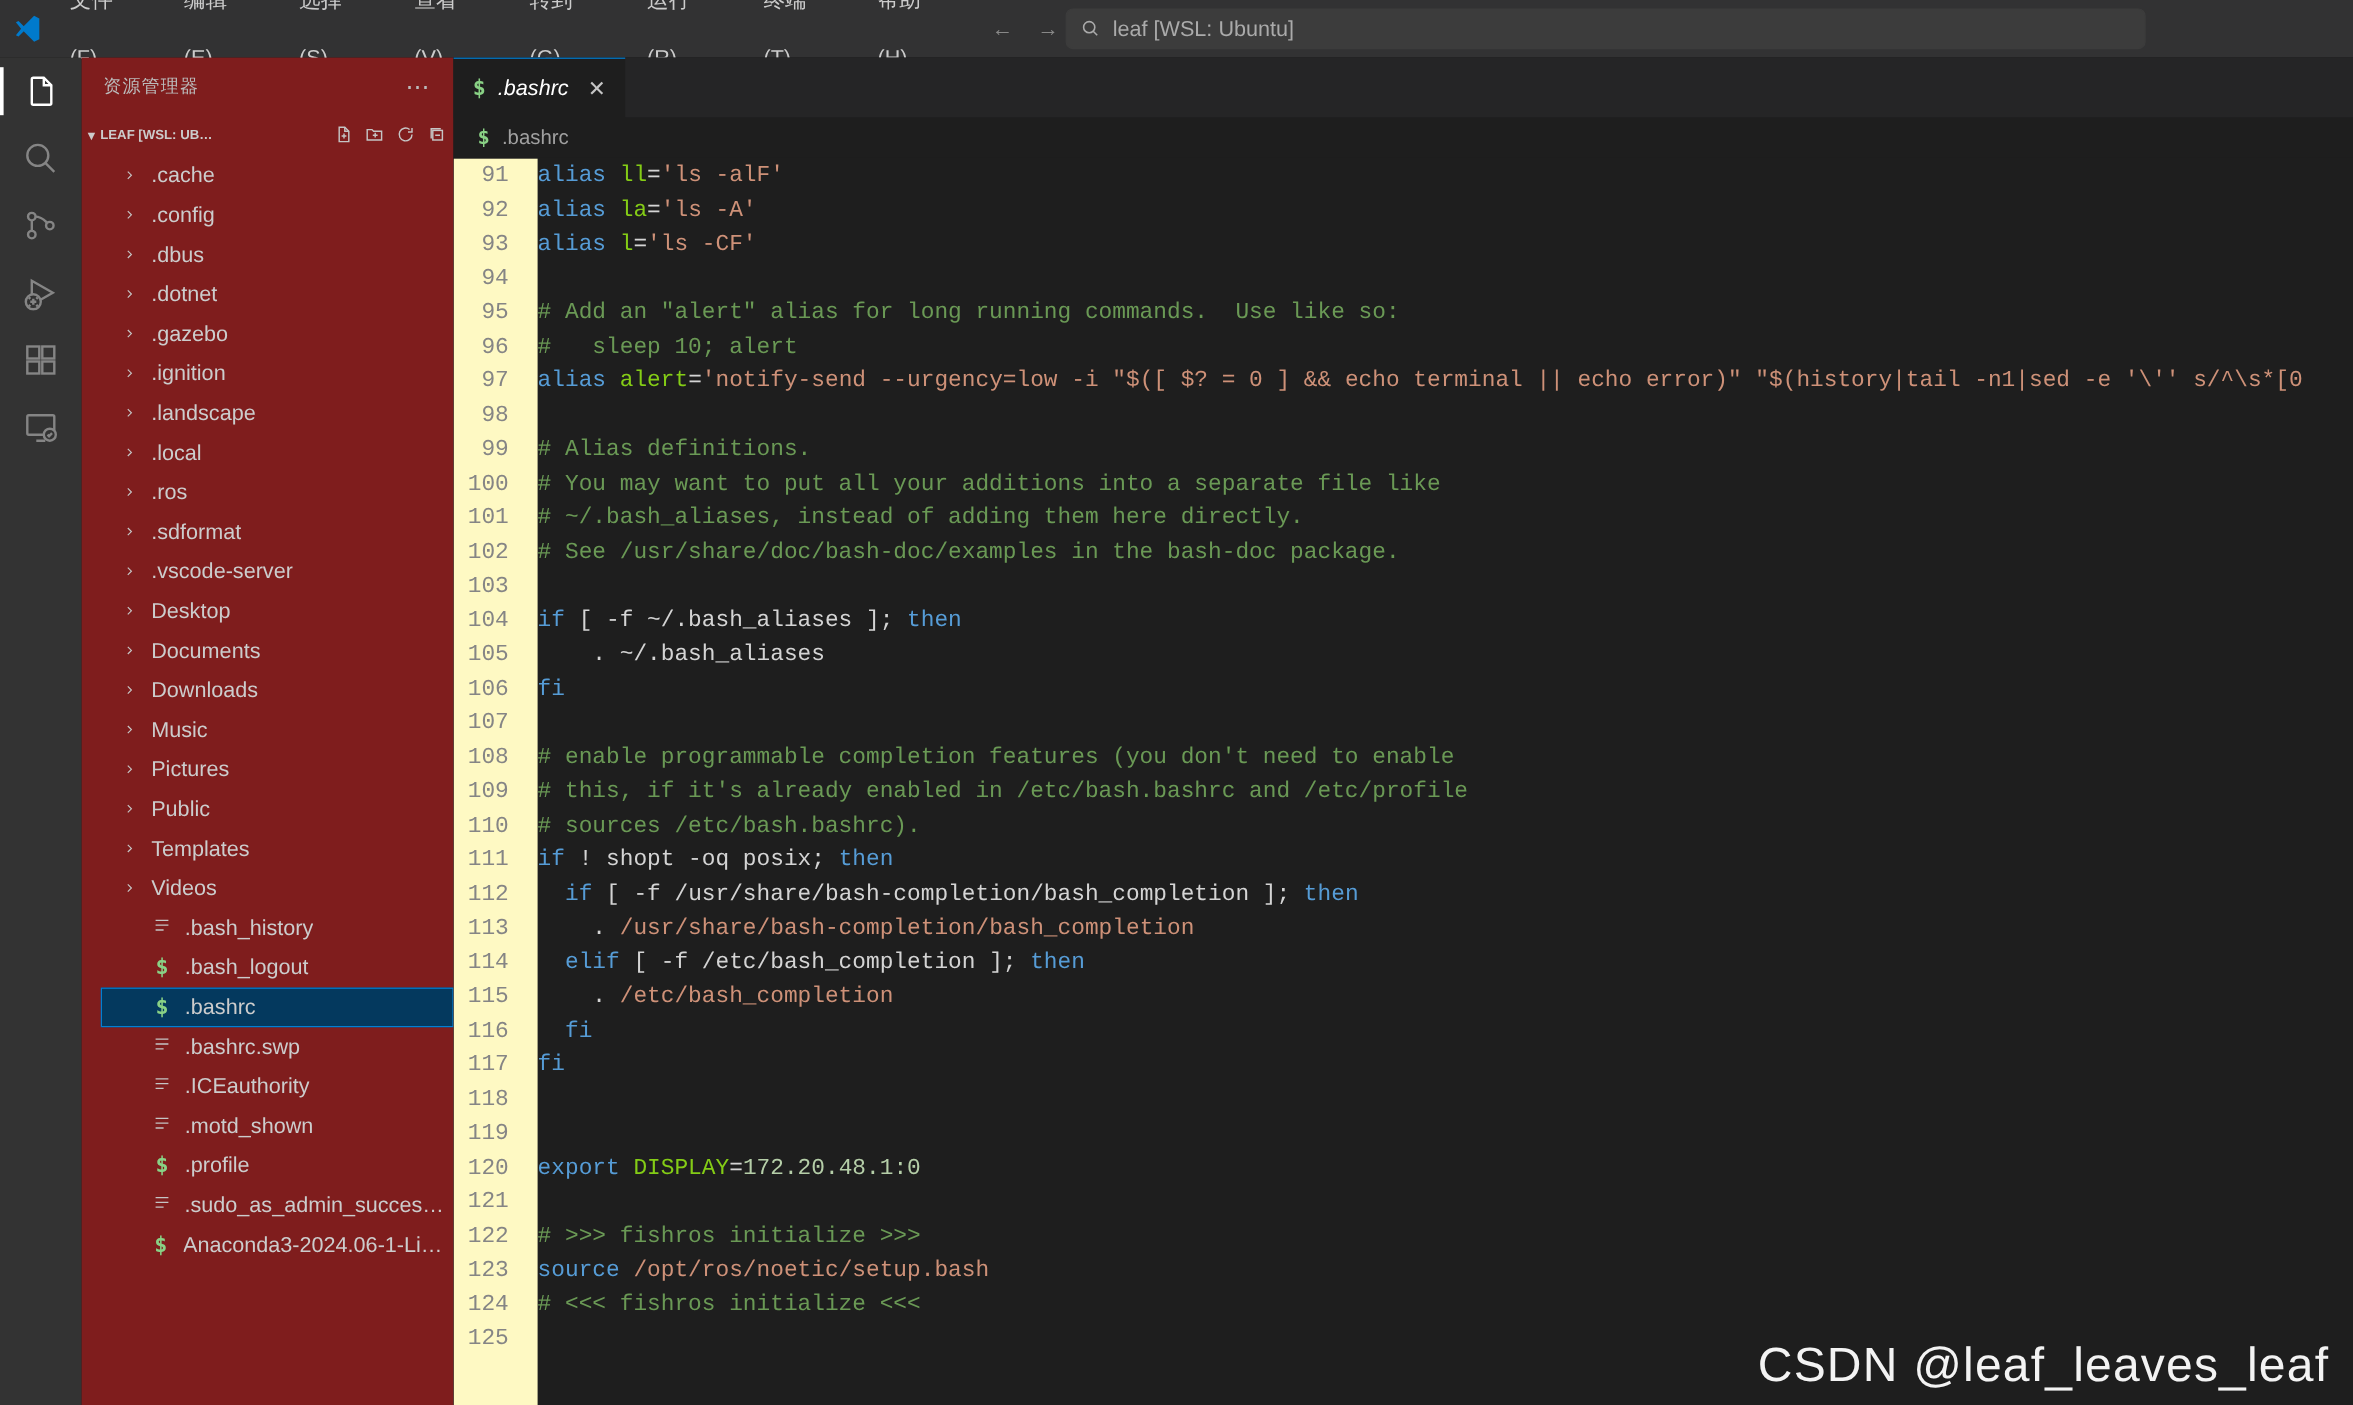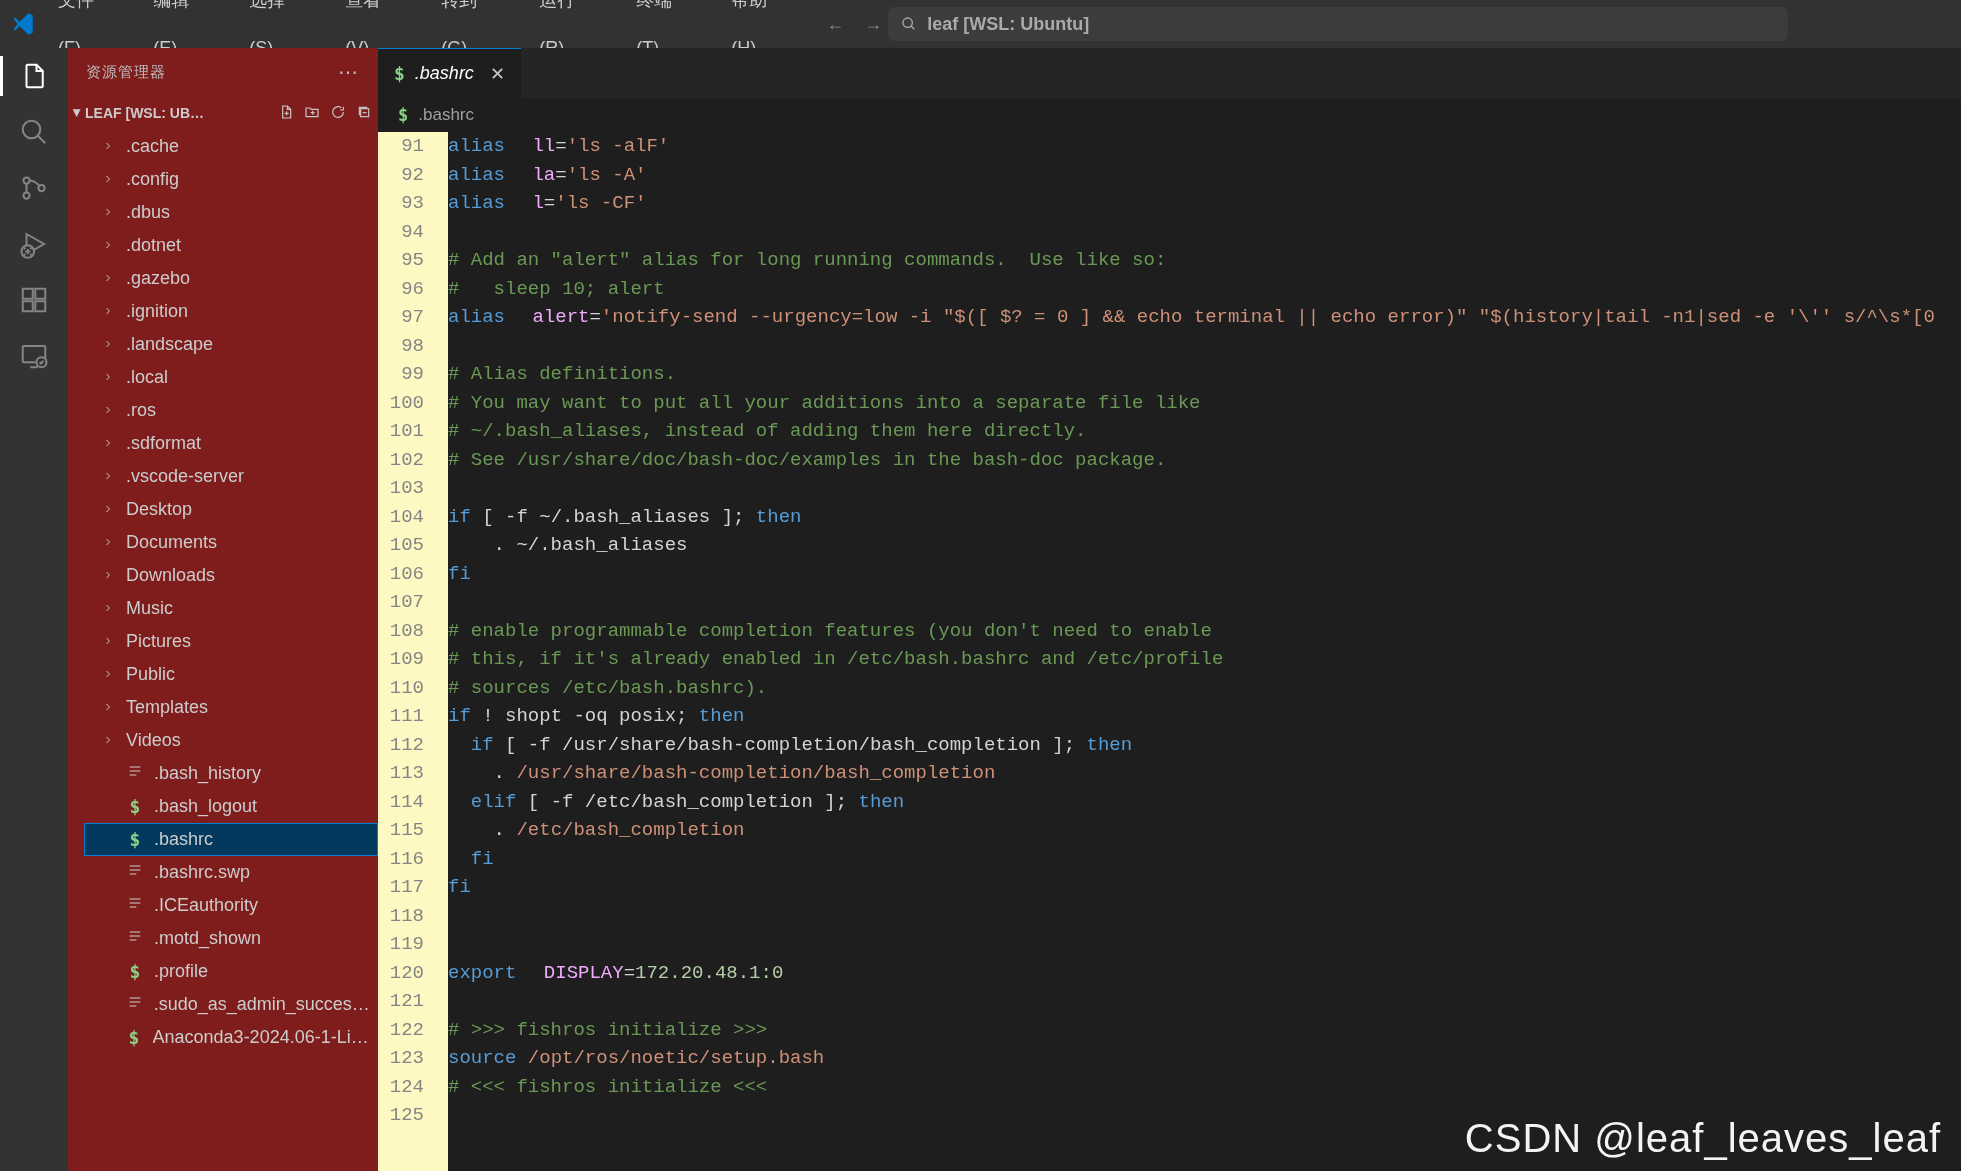--- a/index.html
+++ b/index.html
@@ -6,38 +6,38 @@
   html, body { width: 1961px; height: 1171px; background: #1e1e1e; color: #cccccc; font-family: "Segoe UI", sans-serif; font-size: 18px; overflow: hidden; }
   .root { display: flex; flex-direction: column; height: 100%; }
 
   
   .titlebar { display: flex; align-items: center; height: 48px; background: #323233; color: #cccccc; font-size: 18px; }
   .titlebar .logo { width: 48px; display:flex; align-items:center; justify-content:center; color:#007acc;}
   .titlebar .menus { display: flex; gap: 16px; }
   .titlebar .menu-item { padding: 0 12px; line-height: 48px; cursor: default; }
   .titlebar .navbtns { display:flex; gap:8px; margin-left:20px; color:#888;}
   .titlebar .navbtn { padding:0 6px;}
-  .titlebar .search { flex:1; display:flex; justify-content:center;font-weight:bold; }
+  .titlebar .search { flex:1; display:flex; justify-content:center; }
   .searchbox { width: 900px; height: 34px; background:#3c3c3c; border:1px solid #3c3c3c; border-radius:6px; display:flex; align-items:center; color:#aaa; padding:0 12px; gap:10px;}
   .searchbox svg { flex-shrink:0; }
 
   
   .body { flex:1; display:flex; min-height:0; }
 
   
   .activitybar { width: 68px; background:#333333; display:flex; flex-direction:column; align-items:center; padding-top:10px; gap:20px; }
   .activitybar .aicon { width:36px; height:36px; display:flex; align-items:center; justify-content:center; color:#858585; position:relative;}
   .activitybar .aicon.active { color:#ffffff; }
   .activitybar .aicon.active::before { content:""; position:absolute; left:-16px; top:-2px; width:3px; height:40px; background:#ffffff; }
 
   
   .sidebar { width:310px; background:#7f1d1d; display:flex; flex-direction:column; color:#cccccc; }
   .sidebar-header { height:48px; display:flex; align-items:center; justify-content:space-between; padding:0 18px; font-size:15px; letter-spacing:1px; color:#bbbbbb;}
   .sidebar-header .dots { color:#bbbbbb; font-size:20px; letter-spacing:2px; }
-  .folder-header { height:34px; display:flex; align-items:center; padding:0 6px; font-weight:bold; font-size:14px; color:#cccccc; gap:4px;}
+  .folder-header { height:34px; display:flex; align-items:center; padding:0 6px; font-weight:bold; font-size:11px; color:#cccccc; gap:4px;}
   .folder-header .chev { transform: rotate(90deg); display:inline-block; }
   .folder-header .name { flex:1; white-space:nowrap; overflow:hidden; text-overflow:ellipsis; }
   .folder-header .actions { display:flex; gap:10px; color:#c5c5c5; }
   .tree { flex:1; overflow:auto; font-size:18px; }
   .tree-row { height:33px; display:flex; align-items:center; padding-left:18px; gap:10px; color:#cccccc; white-space:nowrap;margin-left:16px;}
   .tree-row.hover { background:#2a2d2e; }
   .tree-row.selected { background:#04395e; outline:1px solid #007fd4; outline-offset:-1px; }
   .tree-row .twist { width:14px; color:#c5c5c5; }
   .tree-row .ficon { width:18px; display:flex; align-items:center; justify-content:center;}
   .tree-row .label { overflow:hidden; text-overflow:ellipsis; }
@@ -49,21 +49,21 @@
   .editor { flex:1; display:flex; flex-direction:column; background:#1e1e1e; min-width:0;}
   .tabs { height:50px; background:#252526; display:flex; align-items:stretch; }
   .tab { display:flex; align-items:center; gap:10px; padding:0 16px; background:#1e1e1e; color:#ffffff; border-top:1px solid #007fd4; position:relative;}
   .tab .ic-dollar { font-size:18px;}
   .tab .close { color:#c5c5c5; margin-left:6px;}
   .breadcrumb { height:34px; display:flex; align-items:center; gap:10px; padding:0 20px; color:#a0a0a0; font-size:17px; background:#1e1e1e; border-bottom:1px solid #1e1e1e;}
   .code { flex:1; display:flex; font-family: Consolas, "Courier New", monospace; font-size:19px; line-height:28.5px; overflow:hidden; position:relative;}
   .gutter { width:70px; text-align:right; color:#858585; padding-right:24px; user-select:none; background:#fef9c3;}
   .codetext { flex:1; white-space:pre; color:#d4d4d4; overflow:hidden;}
   .tok-kw   { color:#569cd6; }
-  .tok-var  { color:#f0abfc;margin-left:16px; }
+  .tok-var  { color:#84cc16; }
   .tok-str  { color:#ce9178; }
   .tok-cmt  { color:#6a9955; }
   .tok-path { color:#ce9178; }
   .tok-num  { color:#b5cea8; }
 
   .watermark { position:absolute; right:20px; bottom:10px; color:#ffffff; font-size:40px; font-family: "Segoe UI", sans-serif; opacity:0.95; pointer-events:none; letter-spacing:1px;}
 
   ::-webkit-scrollbar { width:14px; }
   ::-webkit-scrollbar-thumb { background:#424242; }
 </style>

